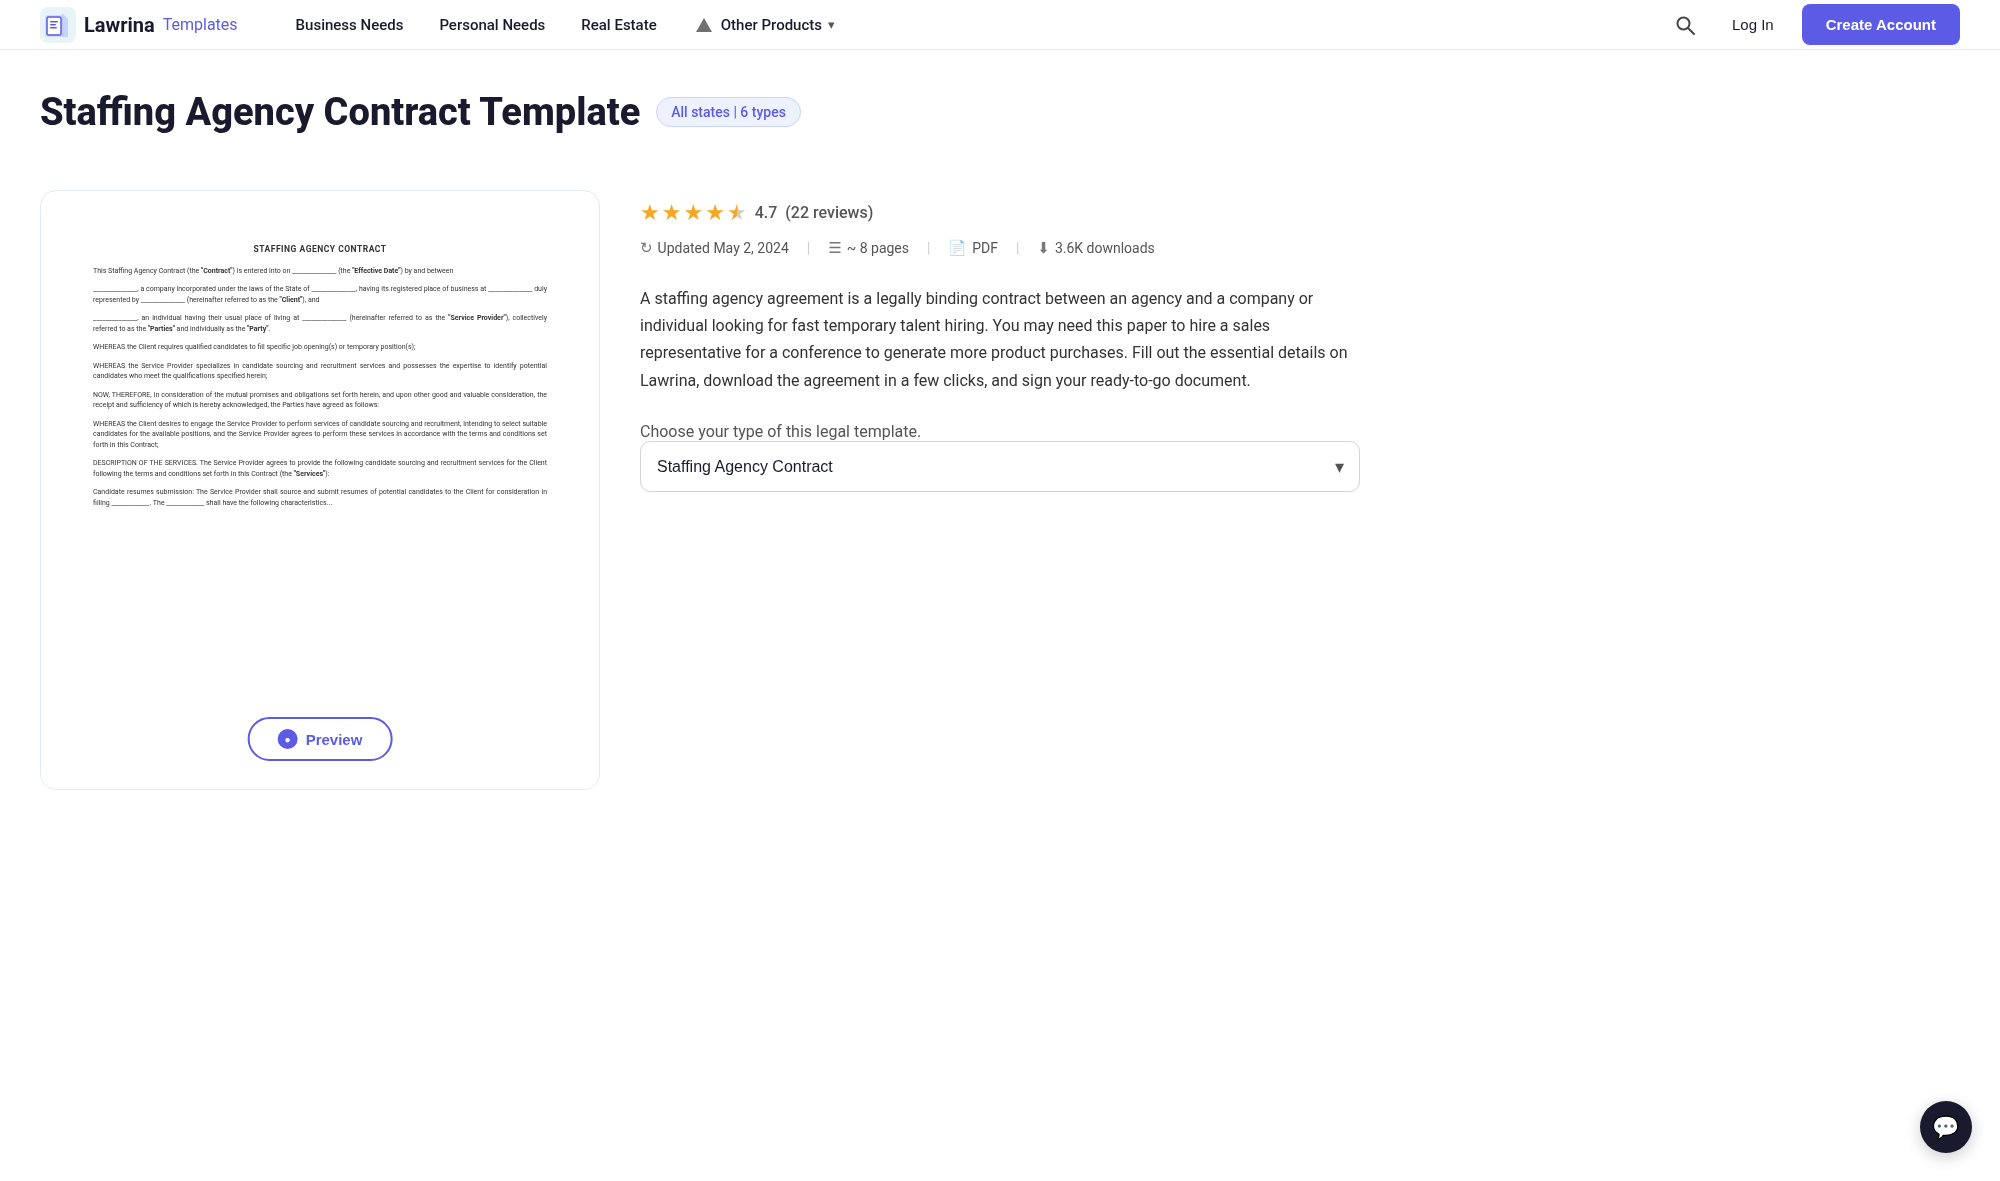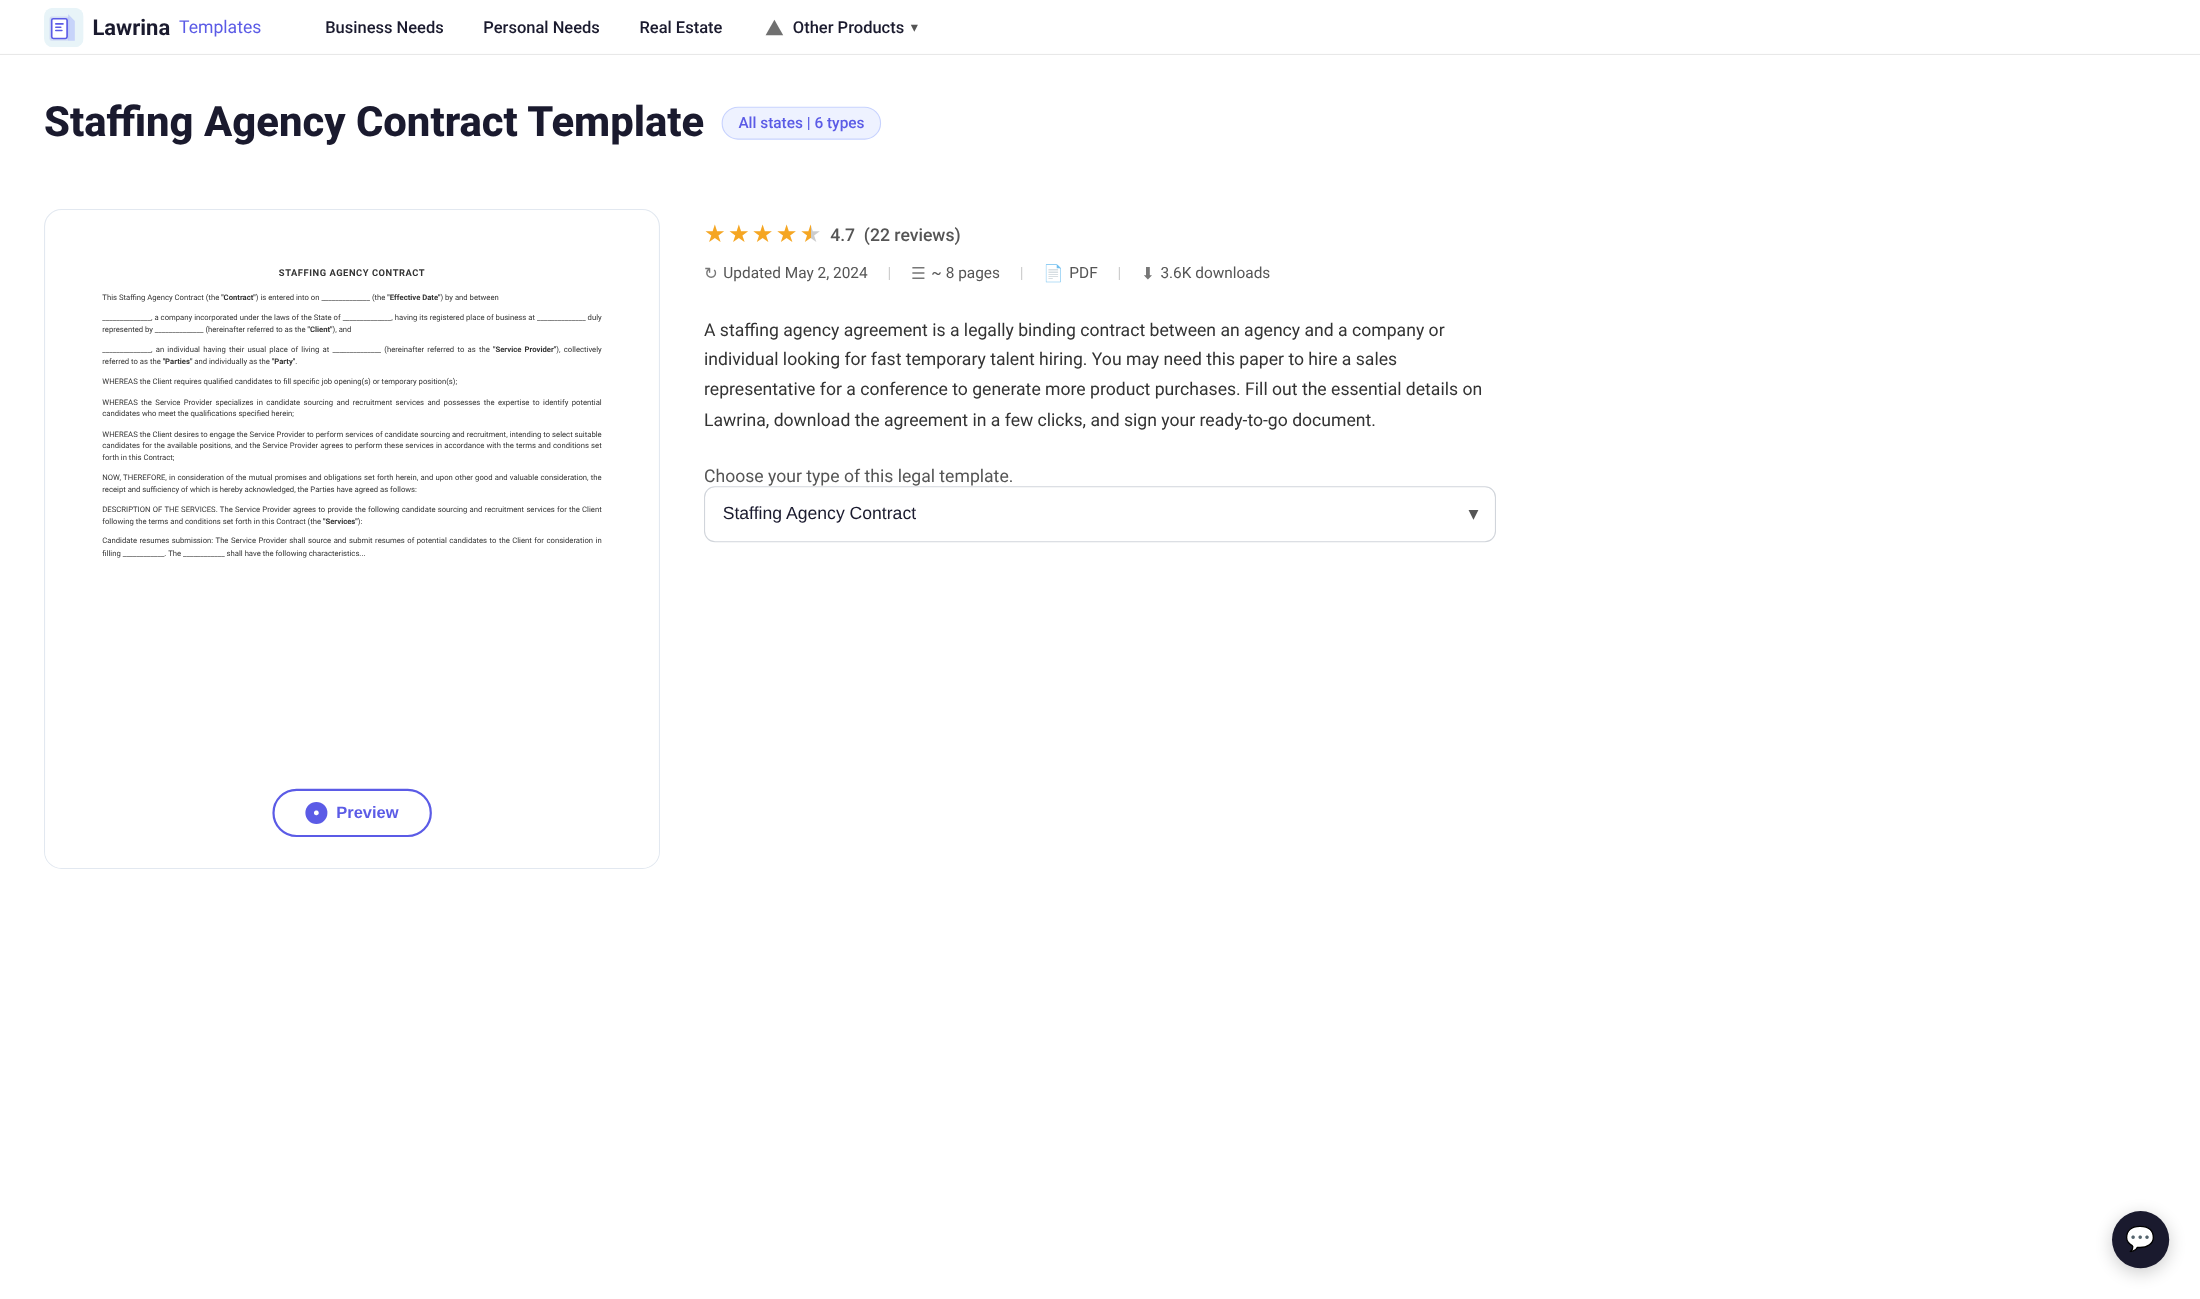--- a/index.html
+++ b/index.html
@@ -356,20 +356,30 @@
     <a class="nav-item" href="#">Real Estate</a>
     <div class="nav-other">
       <svg width="22" height="22" viewBox="0 0 22 22" fill="none">
         <polygon points="11,4 19,18 3,18" fill="#333" opacity="0.7"></polygon>
       </svg>
       <span>Other Products</span>
       <span style="font-size:13px; color:#555;">▾</span>
     </div>
   </nav>
 
+  <div class="header-right">
+    <button class="search-icon-btn">
+      <svg width="22" height="22" viewBox="0 0 22 22" fill="none">
+        <circle cx="9.5" cy="9.5" r="6" stroke="#444" stroke-width="2"></circle>
+        <line x1="14" y1="14" x2="20" y2="20" stroke="#444" stroke-width="2" stroke-linecap="round"></line>
+      </svg>
+    </button>
+    <button class="login-btn">Log In</button>
+    <button class="create-account-btn">Create Account</button>
+  </div>
 </header>
 
 <main class="main">
 
   <div class="page-title-area">
     <h1 class="page-title">Staffing Agency Contract Template</h1>
     <span class="badge">All states | 6 types</span>
   </div>
 
   <div class="content-grid">
@@ -377,22 +387,22 @@
     <div class="doc-preview-card">
       <div class="doc-inner">
         <div class="doc-title">STAFFING AGENCY CONTRACT</div>
         <div class="doc-body">
 
         <p>This Staffing Agency Contract (the <strong>"Contract"</strong>) is entered into on ______________ (the <strong>"Effective Date"</strong>) by and between</p>
             <p>______________, a company incorporated under the laws of the State of ______________, having its registered place of business at ______________ duly represented by ______________ (hereinafter referred to as the <strong>"Client"</strong>), and</p>
             <p>______________, an individual having their usual place of living at ______________ (hereinafter referred to as the <strong>"Service Provider"</strong>), collectively referred to as the <strong>"Parties"</strong> and individually as the <strong>"Party"</strong>.</p>
             <p>WHEREAS the Client requires qualified candidates to fill specific job opening(s) or temporary position(s);</p>
             <p>WHEREAS the Service Provider specializes in candidate sourcing and recruitment services and possesses the expertise to identify potential candidates who meet the qualifications specified herein;</p>
+            <p>NOW, THEREFORE, in consideration of the mutual promises and obligations set forth herein, and upon other good and valuable consideration, the receipt and sufficiency of which is hereby acknowledged, the Parties have agreed as follows:</p>
             <p>WHEREAS the Client desires to engage the Service Provider to perform services of candidate sourcing and recruitment, intending to select suitable candidates for the available positions, and the Service Provider agrees to perform these services in accordance with the terms and conditions set forth in this Contract;</p>
-            <p>NOW, THEREFORE, in consideration of the mutual promises and obligations set forth herein, and upon other good and valuable consideration, the receipt and sufficiency of which is hereby acknowledged, the Parties have agreed as follows:</p>
             <p>DESCRIPTION OF THE SERVICES. The Service Provider agrees to provide the following candidate sourcing and recruitment services for the Client following the terms and conditions set forth in this Contract (the <strong>"Services"</strong>):</p>
             <p>Candidate resumes submission: The Service Provider shall source and submit resumes of potential candidates to the Client for consideration in filling ____________. The ____________ shall have the following characteristics...</p>
           </div>
       </div>
       <div class="doc-fade"></div>
       <button class="preview-btn">
         <span class="preview-eye">●</span>
         <span>Preview</span>
       </button>
     </div>

